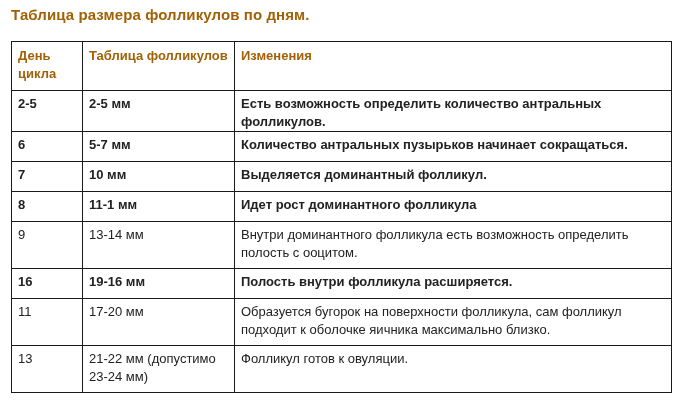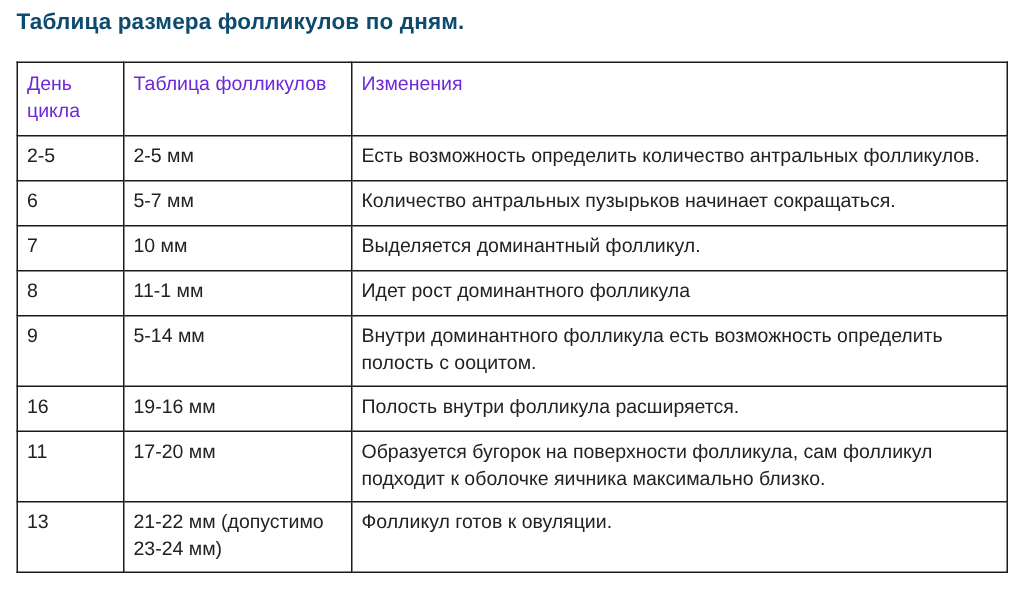--- a/index.html
+++ b/index.html
@@ -14,21 +14,21 @@
       overflow: hidden;
       font-family: "Liberation Sans", sans-serif;
       color: #1a1a1a;
     }
     .title {
       position: absolute;
       left: 11px;
       top: 6px;
       font-size: 15px;
       font-weight: bold;
-      color: #0c4a6e;
+      color: #a16207;
       margin: 0;
       letter-spacing: 0.1px;
     }
     table.follicle-table {
       position: absolute;
       left: 11px;
       top: 41px;
       width: 661px;
       border-collapse: collapse;
       font-size: 13px;
@@ -37,29 +37,29 @@
     table.follicle-table th,
     table.follicle-table td {
       border: 1.5px solid #1a1a1a;
       text-align: left;
       vertical-align: top;
       padding: 4px 6px 0 6px;
       line-height: 18px;
       color: #222222;
     }
     table.follicle-table th {
-      font-weight: normal;
+      font-weight: bold;
       height: 43px;
       padding-top: 5px;
-      color: #6d28d9;
+      color: #a16207;
     }
     .col-day { width: 71px; }
     .col-size { width: 152px; }
     .col-changes { width: auto; }
-    tr.row-single td { height: 25px; }
+    tr.row-single td { height: 25px; font-weight: bold; }
     tr.row-double td { height: 42px; }
   </style>
 </head>
 <body>
 
 <h1 class="title">Таблица размера фолликулов по дням.</h1>
 
 <table class="follicle-table">
   <colgroup>
     <col class="col-day">
@@ -89,21 +89,21 @@
       <td>10 мм</td>
       <td>Выделяется доминантный фолликул.</td>
     </tr>
     <tr class="row-single">
       <td>8</td>
       <td>11-1 мм</td>
       <td>Идет рост доминантного фолликула</td>
     </tr>
     <tr class="row-double">
       <td>9</td>
-      <td>5-14 мм</td>
+      <td>13-14 мм</td>
       <td>Внутри доминантного фолликула есть возможность определить полость с ооцитом.</td>
     </tr>
     <tr class="row-single">
       <td>16</td>
       <td>19-16 мм</td>
       <td>Полость внутри фолликула расширяется.</td>
     </tr>
     <tr class="row-double">
       <td>11</td>
       <td>17-20 мм</td>

